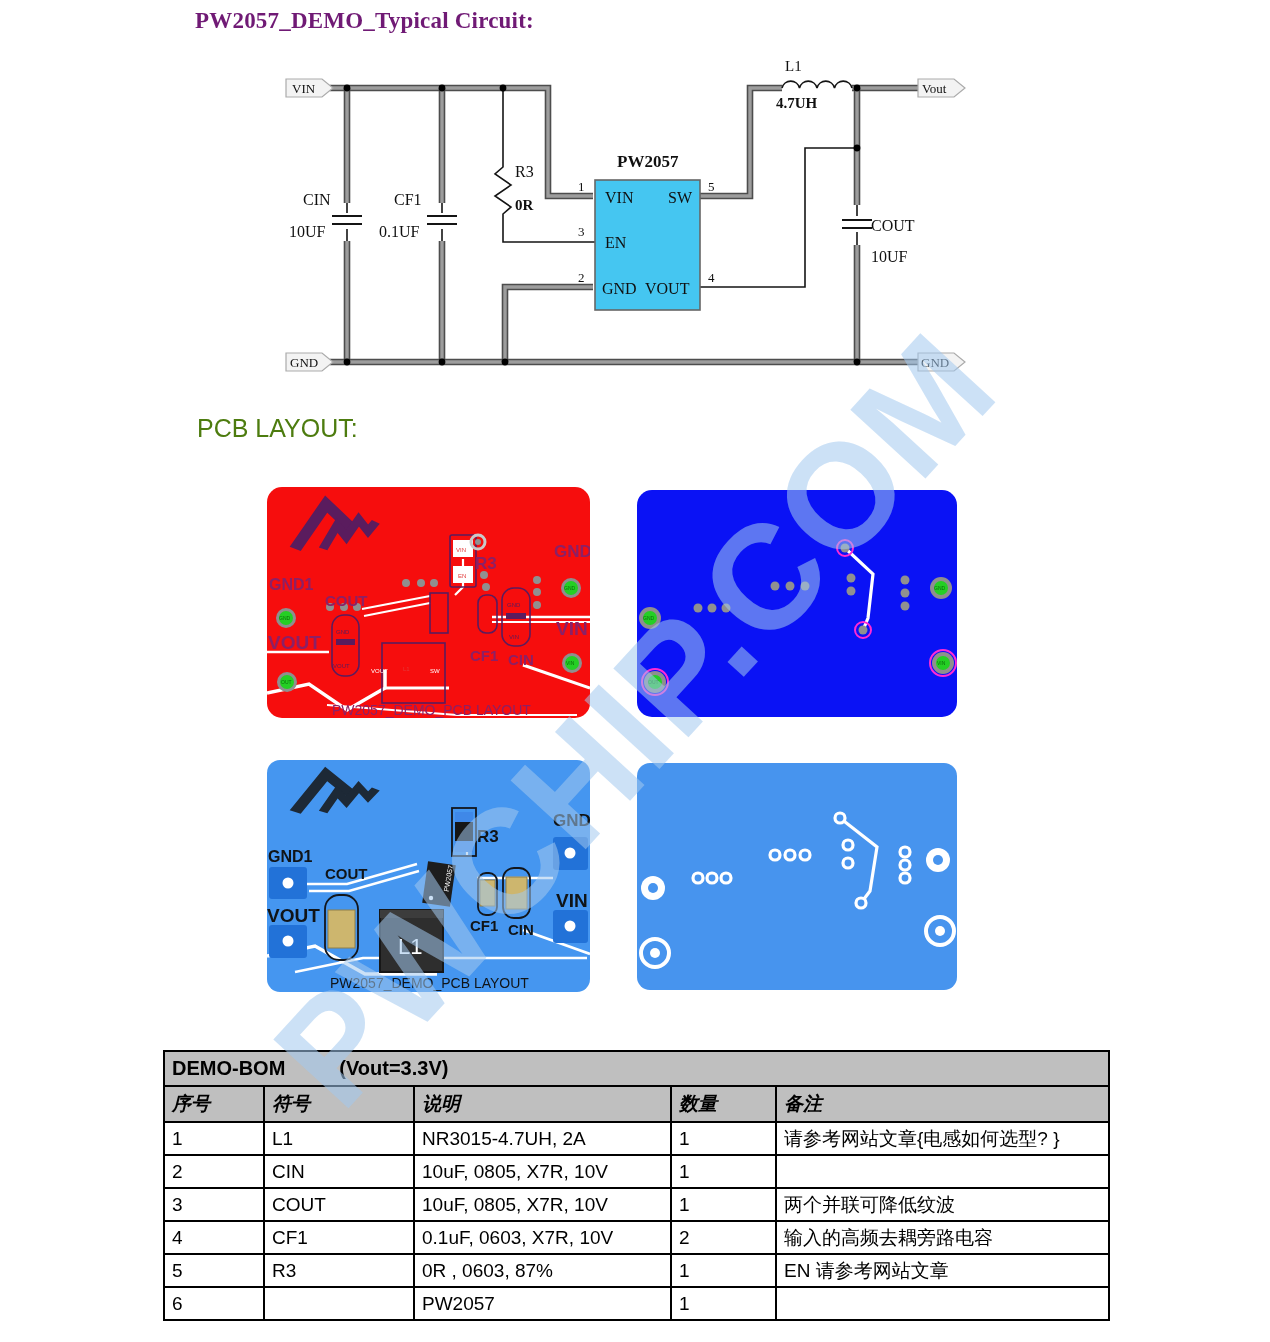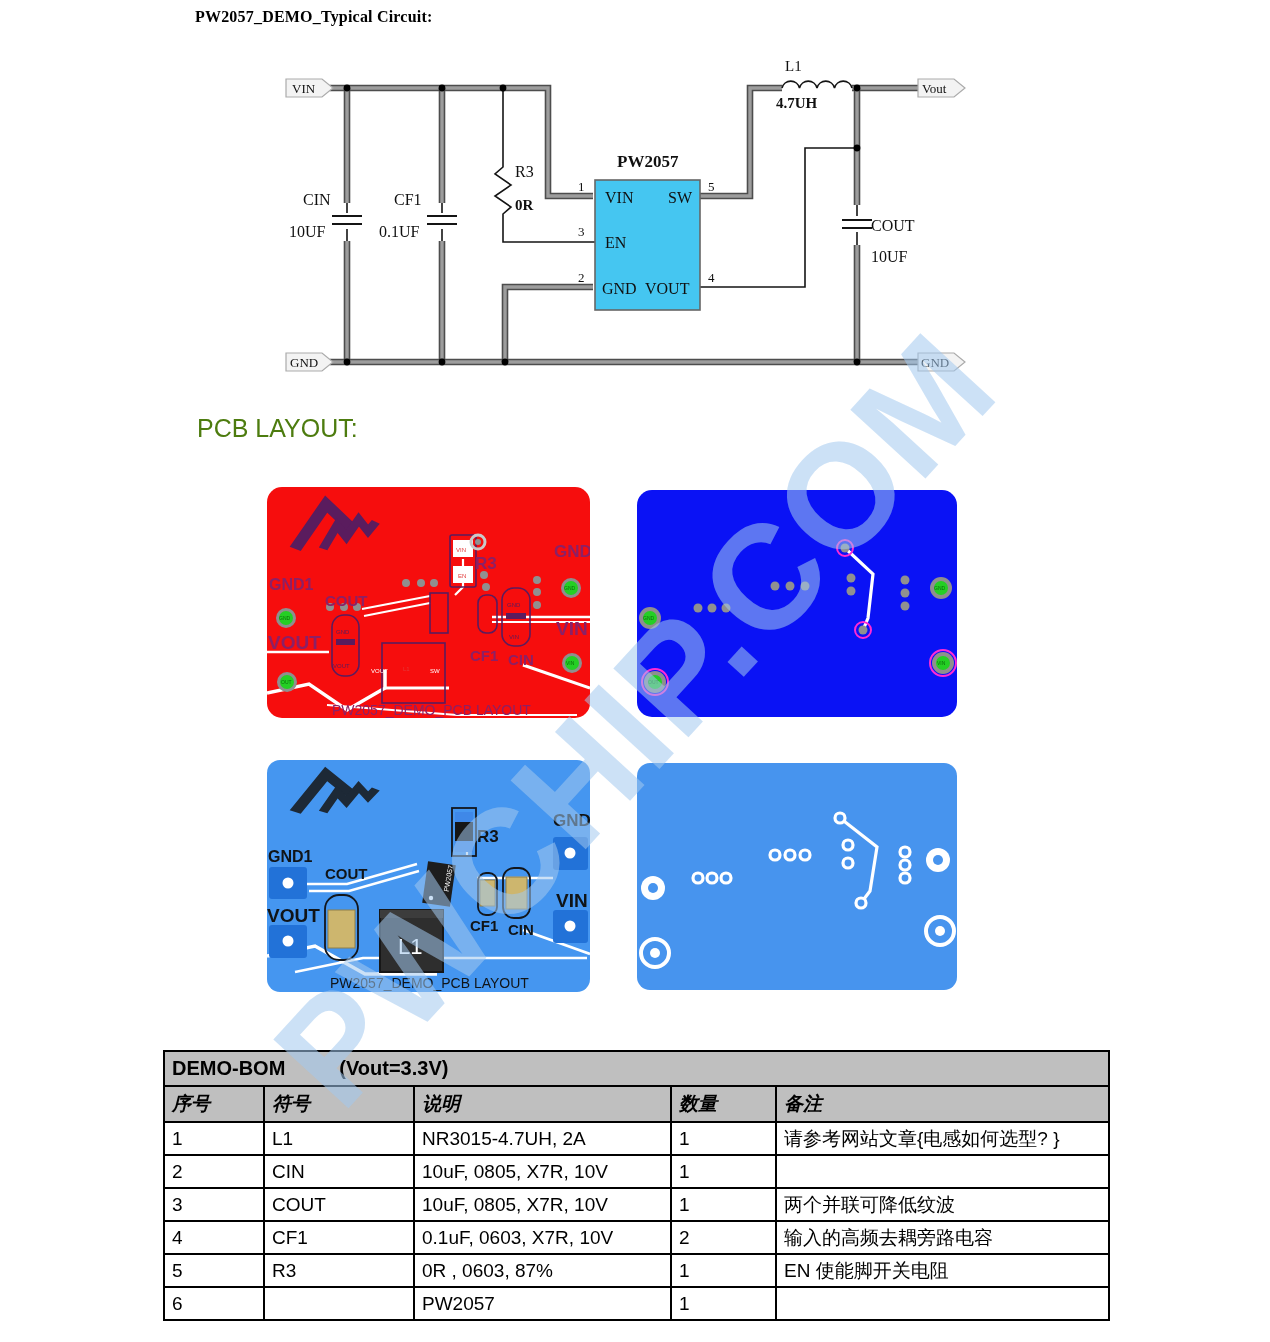--- a/index.html
+++ b/index.html
@@ -1,21 +1,21 @@
 <!DOCTYPE html>
 <html><head>
 <meta charset="utf-8">
 <style>
   html,body { margin:0; padding:0; background:#ffffff; }
   .page { position:relative; width:1270px; height:1342px; background:#ffffff;
           font-family:"Liberation Sans", sans-serif; overflow:hidden; }
 
   .doc-title { position:absolute; left:195px; top:8px;
                font-family:"Liberation Serif", serif; font-weight:bold;
-               font-size:16px; color:#000000; letter-spacing:0.2px; }
+               font-size:23px; color:#701a75; letter-spacing:0.2px; }
   .pcb-heading { position:absolute; left:197px; top:414px;
                  font-size:25px; color:#4d7c0f; }
 
   .abs { position:absolute; }
 
   
   .wire-o  { stroke:#4d4d4d; stroke-width:6.6; fill:none; }
   .wire-i  { stroke:#9d9d9d; stroke-width:3.4; fill:none; }
   .wire-tn { stroke:#141414; stroke-width:1.6; fill:none; }
   .plate   { stroke:#141414; stroke-width:2.2; fill:none; }
@@ -411,21 +411,21 @@
       <td>CF1</td>
       <td>0.1uF, 0603, X7R, 10V</td>
       <td>2</td>
       <td>输入的高频去耦旁路电容</td>
     </tr>
     <tr>
       <td>5</td>
       <td>R3</td>
       <td>0R , 0603, 87%</td>
       <td>1</td>
-      <td>EN 使能脚开关电阻</td>
+      <td>EN 请参考网站文章</td>
     </tr>
     <tr>
       <td>6</td>
       <td></td>
       <td>PW2057</td>
       <td>1</td>
       <td></td>
     </tr>
   </tbody>
     </table>

